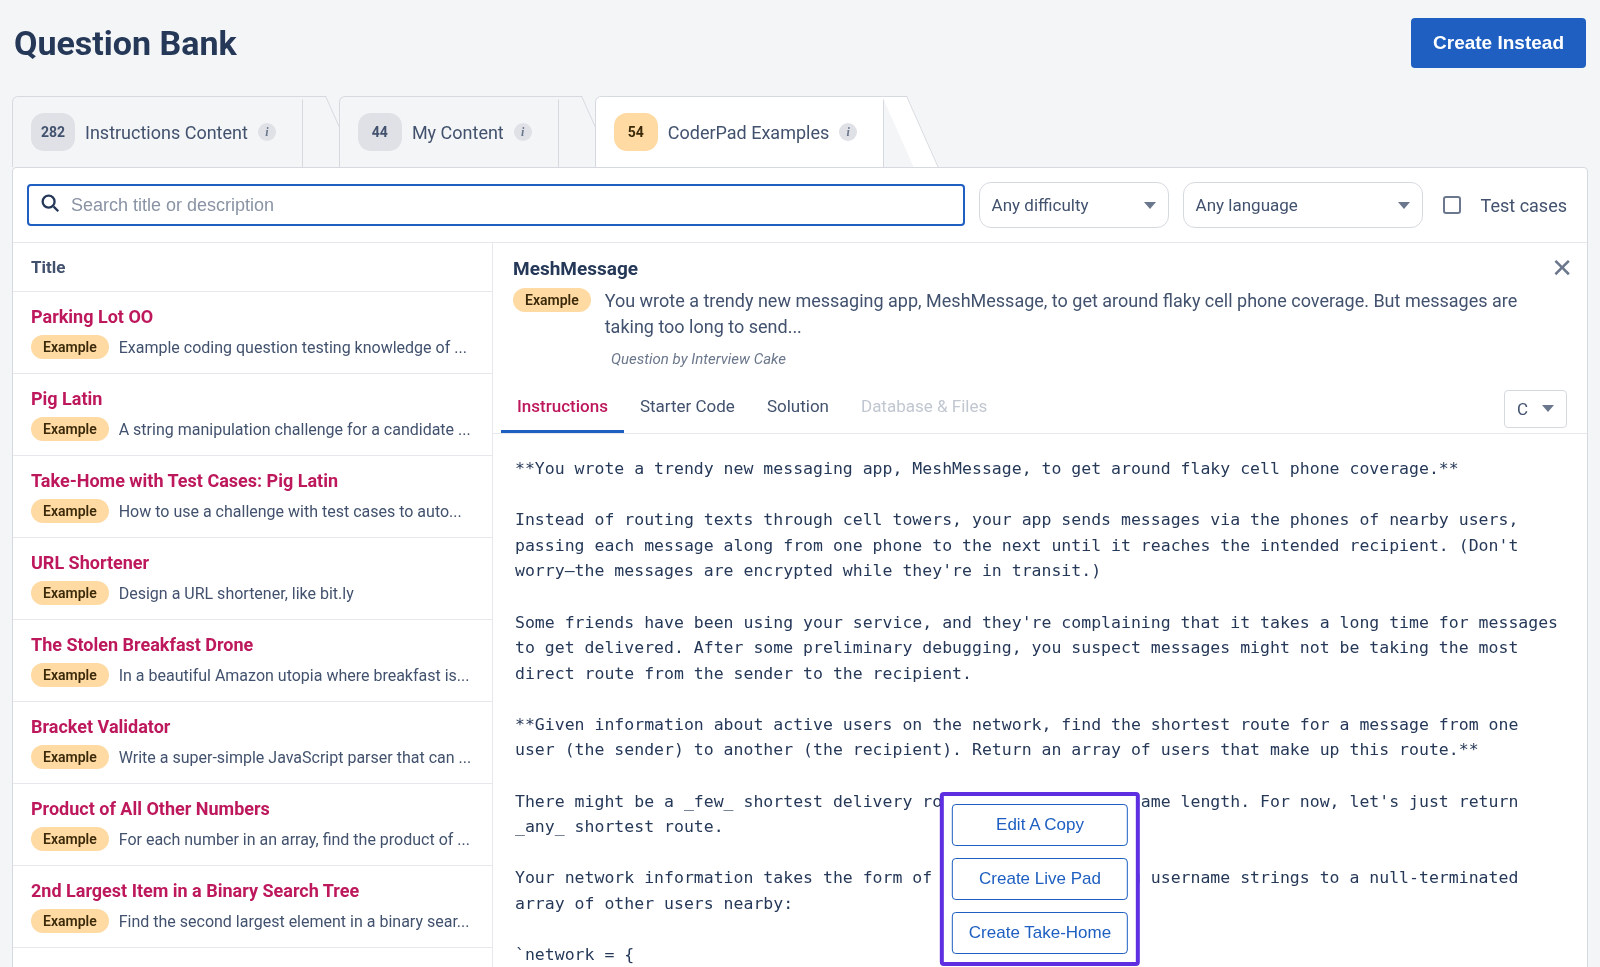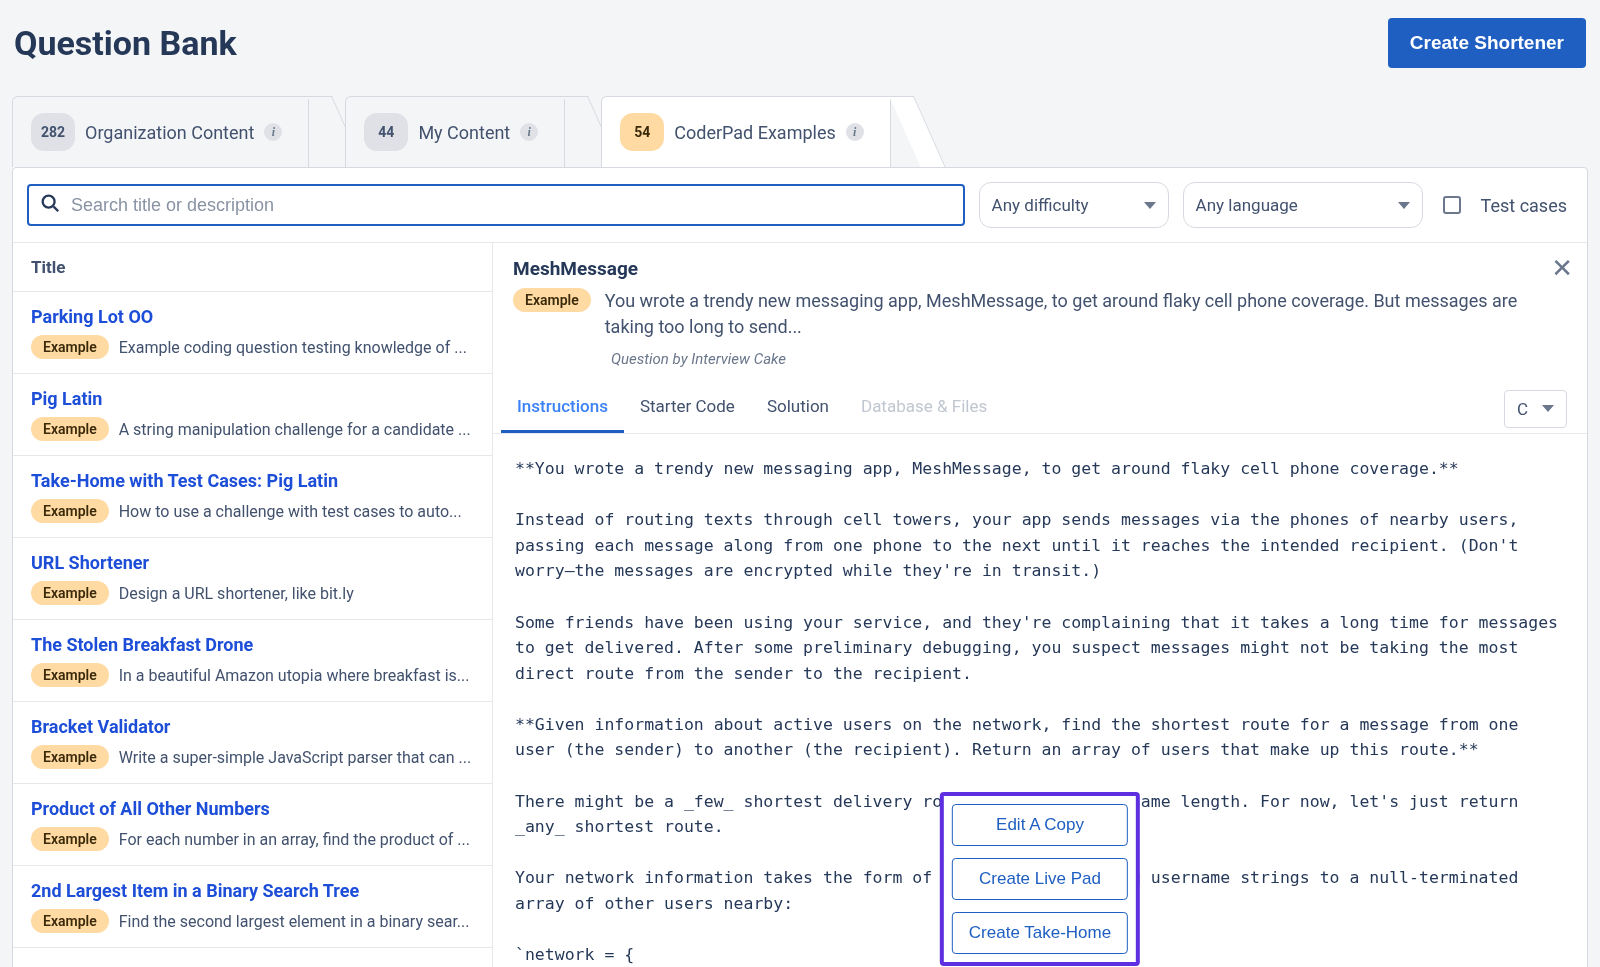--- a/index.html
+++ b/index.html
@@ -169,21 +169,21 @@
   .list-scroll::-webkit-scrollbar { width: 12px; }
   .list-scroll::-webkit-scrollbar-thumb { background:#c1c7d0; border-radius:6px; }
   .q-item {
     padding: 14px 18px 14px 18px;
     border-bottom: 1px solid #e6e8ec;
     cursor: pointer;
   }
   .q-item-title {
     font-size: 18px;
     font-weight: 700;
-    color: #1d4ed8;
+    color: #be185d;
     margin-bottom: 8px;
   }
   .q-item-row {
     display: flex; align-items: center; gap: 10px;
   }
   .chip {
     background: #ffdaa3;
     color: #3b2a0a;
     font-size: 14px;
     font-weight: 600;
@@ -242,21 +242,21 @@
   }
   .detail-tabs { display: flex; gap: 0; }
   .detail-tab {
     padding: 12px 16px 14px 16px;
     font-size: 17px;
     color: #42526e;
     cursor: pointer;
     border-bottom: 3px solid transparent;
   }
   .detail-tab.active {
-    color: #3b82f6;
+    color: #be185d;
     font-weight: 500;
     border-bottom-color: #1e5fc1;
   }
   .detail-tab.disabled {
     color: #c1c7d0;
     cursor: default;
   }
   .lang-select {
     display: flex; align-items: center; gap: 14px;
     border: 1px solid #d6dae0; border-radius: 4px;
@@ -304,27 +304,27 @@
     border-right: 6px solid transparent;
     border-top: 7px solid #6b778c;
   }
   .search-icon svg { width: 22px; height: 22px; }
 </style>
 </head>
 <body>
 
 <div class="header-row">
   <h1 class="page-title">Question Bank</h1>
-  <button class="primary-btn">Create Shortener</button>
+  <button class="primary-btn">Create Instead</button>
 </div>
 
 <div class="tabs">
   <div class="tab">
     <span class="badge badge-gray">282</span>
-    <span>Organization Content</span>
+    <span>Instructions Content</span>
     <span class="info-icon">i</span>
   </div>
   <div class="tab">
     <span class="badge badge-gray">44</span>
     <span>My Content</span>
     <span class="info-icon">i</span>
   </div>
   <div class="tab active">
     <span class="badge badge-orange">54</span>
     <span>CoderPad Examples</span>

